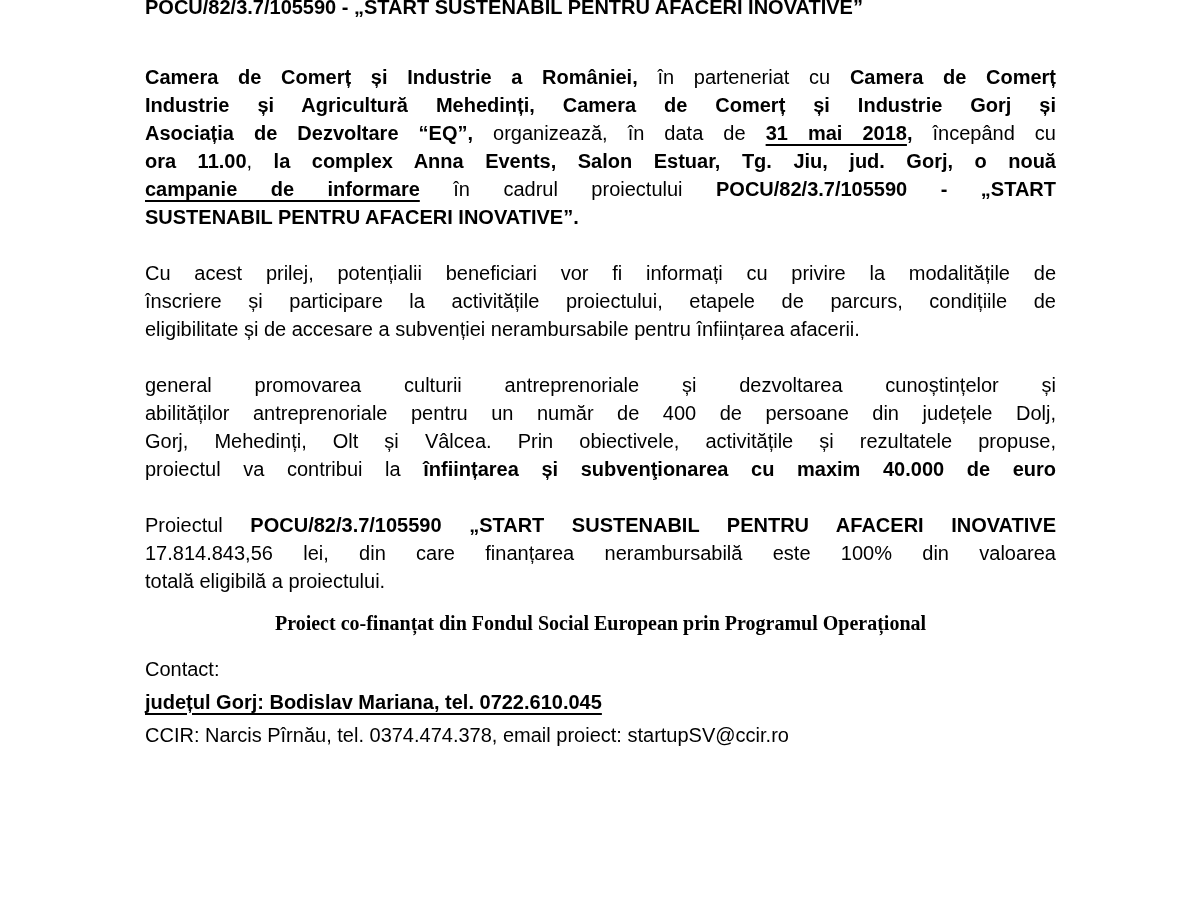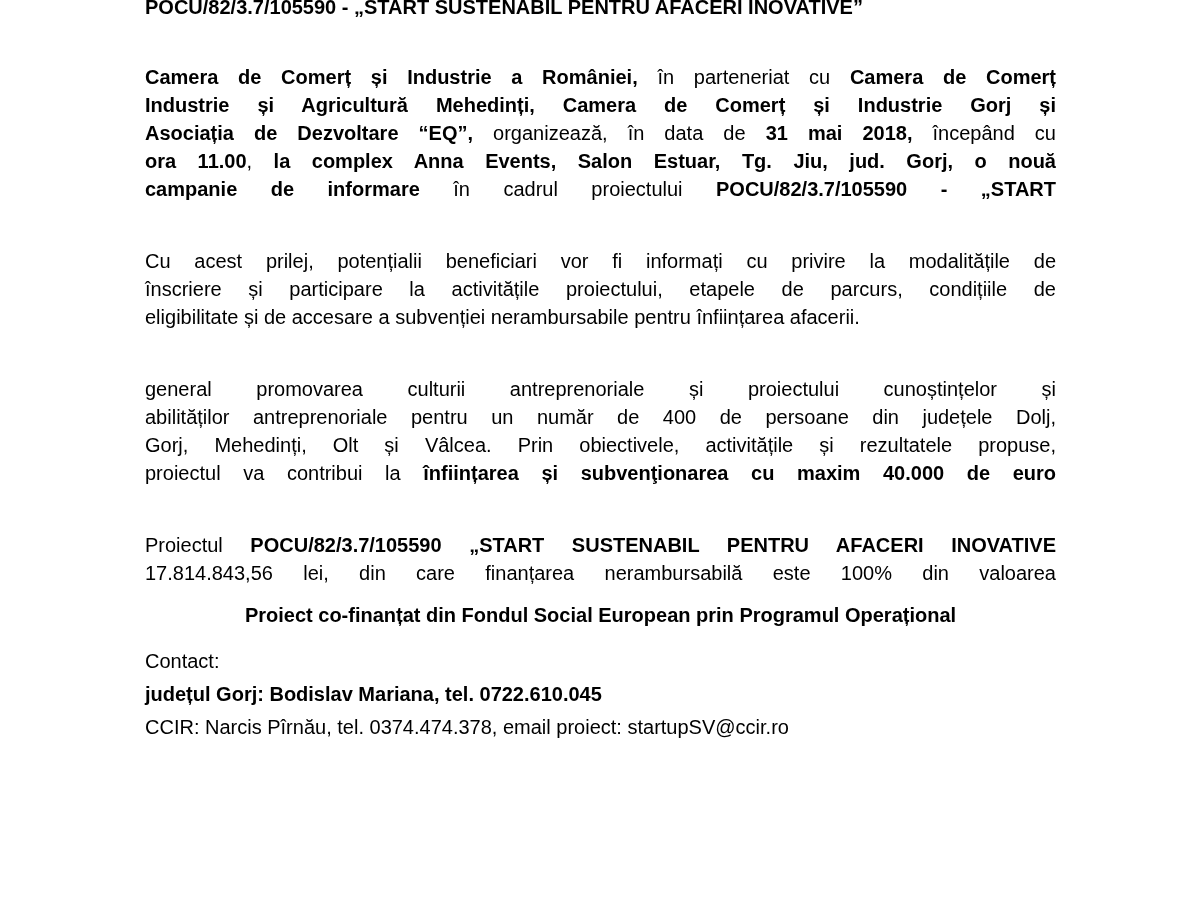--- a/index.html
+++ b/index.html
@@ -23,74 +23,77 @@
     font-size: 20px;
     line-height: 28px;
     font-weight: 400;
   }
   .block-title {
     margin-top: -7px;
     font-weight: 700;
   }
   .block-title .line { text-align: center; text-align-last: center; }
   .para { margin-top: 42px; }
-  .para + .para { margin-top: 44px; }
+  .para + .para { margin-top: 28px; }
   .line {
     text-align: justify;
     text-align-last: justify;
   }
   .line.last {
     text-align: left;
     text-align-last: left;
   }
   .cofinance {
     margin-top: 12px;
     line-height: 32px;
     font-weight: 700;
   }
-  .cofinance .line { text-align: center; text-align-last: center; }
+  .cofinance .line { text-align: center; text-align-last: center; font-family: Liberation Serif, serif; }
   .contact {
     margin-top: 14px;
     line-height: 33px;
   }
   .contact .line { text-align: center; text-align-last: left; }
   .seg-bold { font-weight: 700; }
   .seg-underline {
+    text-decoration: underline;
     text-decoration-thickness: 2px;
     text-underline-offset: 4px;
   }
 </style>
 </head>
 <body>
 
 <div class="doc">
   <div class="block-title">
       <div class="line last"><span class="seg-bold">POCU/82/3.7/105590 - „START SUSTENABIL PENTRU AFACERI INOVATIVE”</span></div>
     </div>
   <div class="para">
       <div class="line"><span class="seg-bold">Camera de Comerț și Industrie a României,</span><span> în parteneriat cu </span><span class="seg-bold">Camera de Comerț</span></div>
       <div class="line"><span class="seg-bold">Industrie și Agricultură Mehedinți, Camera de Comerț și Industrie Gorj și</span></div>
       <div class="line"><span class="seg-bold">Asociația de Dezvoltare “EQ”,</span><span> organizează, în data de </span><span class="seg-bold seg-underline">31 mai 2018</span><span class="seg-bold">,</span><span> începând cu</span></div>
       <div class="line"><span class="seg-bold">ora 11.00</span><span>, </span><span class="seg-bold">la complex Anna Events, Salon Estuar, Tg. Jiu, jud. Gorj, o nouă</span></div>
       <div class="line"><span class="seg-bold seg-underline">campanie de informare</span><span> în cadrul proiectului </span><span class="seg-bold">POCU/82/3.7/105590 - „START</span></div>
+      <div class="line last"><span class="seg-bold">SUSTENABIL PENTRU AFACERI INOVATIVE”.</span></div>
     </div>
   <div class="para">
       <div class="line"><span>Cu acest prilej, potențialii beneficiari vor fi informați cu privire la modalitățile de</span></div>
       <div class="line"><span>înscriere și participare la activitățile proiectului, etapele de parcurs, condițiile de</span></div>
       <div class="line last"><span>eligibilitate și de accesare a subvenției nerambursabile pentru înființarea afacerii.</span></div>
     </div>
   <div class="para">
-      <div class="line"><span>general promovarea culturii antreprenoriale și proiectului cunoștințelor și</span></div>
+      <div class="line"><span>general promovarea culturii antreprenoriale și dezvoltarea cunoștințelor și</span></div>
       <div class="line"><span>abilităților antreprenoriale pentru un număr de 400 de persoane din județele Dolj,</span></div>
       <div class="line"><span>Gorj, Mehedinți, Olt și Vâlcea. Prin obiectivele, activitățile și rezultatele propuse,</span></div>
       <div class="line"><span>proiectul va contribui la </span><span class="seg-bold">înființarea și subvenţionarea cu maxim 40.000 de euro</span></div>
     </div>
   <div class="para">
       <div class="line"><span>Proiectul </span><span class="seg-bold">POCU/82/3.7/105590 „START SUSTENABIL PENTRU AFACERI INOVATIVE</span></div>
       <div class="line"><span>17.814.843,56 lei, din care finanțarea nerambursabilă este 100% din valoarea</span></div>
+      <div class="line last"><span>totală eligibilă a proiectului.</span></div>
     </div>
   <div class="cofinance">
       <div class="line"><span class="seg-bold">Proiect co-finanțat din Fondul Social European prin Programul Operațional</span></div>
     </div>
   <div class="contact">
       <div class="line"><span>Contact:</span></div>
       <div class="line"><span class="seg-bold seg-underline">județul Gorj: Bodislav Mariana, tel. 0722.610.045</span></div>
       <div class="line last"><span>CCIR: Narcis Pîrnău, tel. 0374.474.378, email proiect: startupSV@ccir.ro</span></div>
     </div>
 </div>

